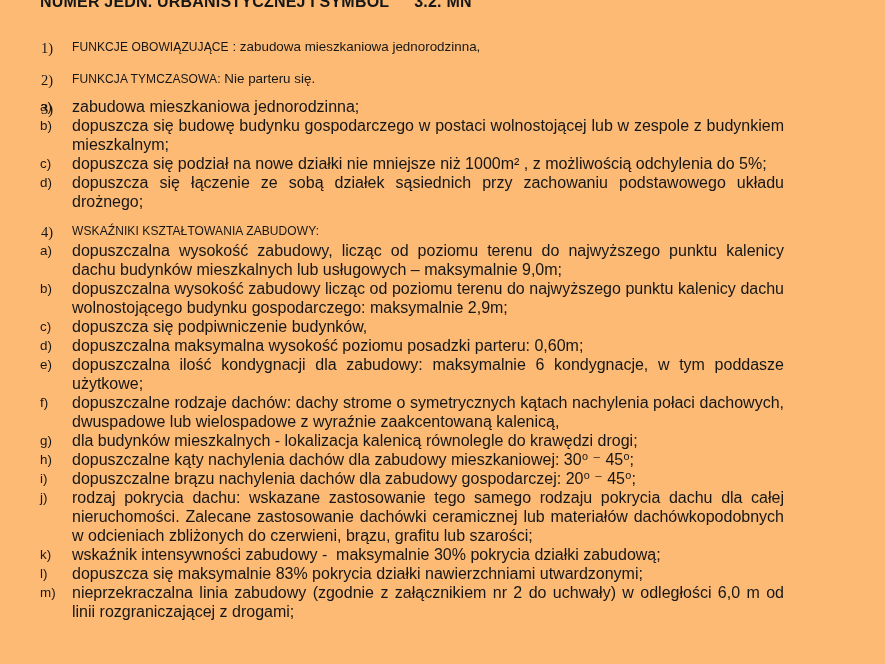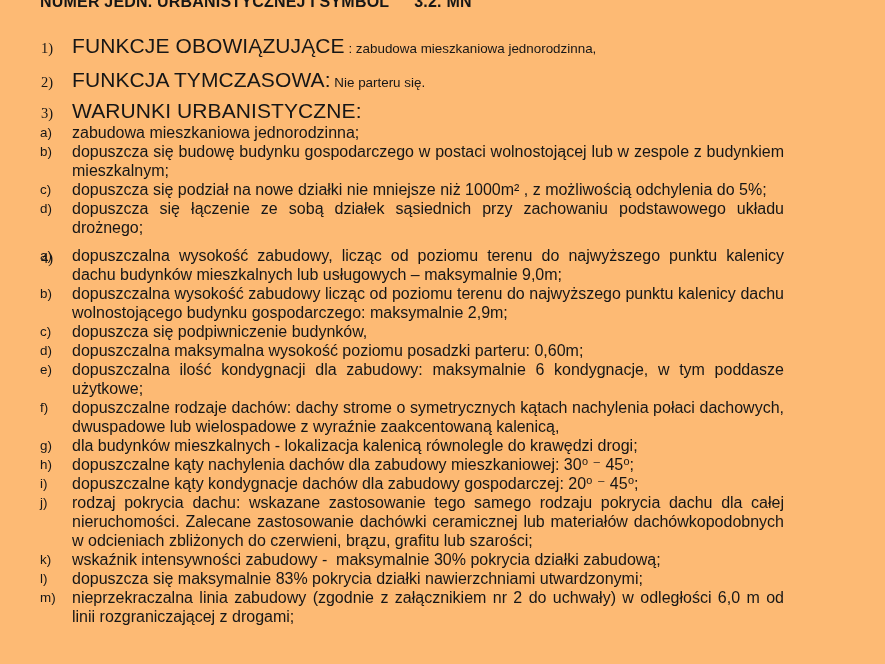--- a/index.html
+++ b/index.html
@@ -24,21 +24,21 @@
   #sections .section:nth-child(1){margin-top:24px;}
   #sections .section:nth-child(2){margin-top:11px;}
   #sections .section:nth-child(3){margin-top:8px;}
   #sections .section:nth-child(4){margin-top:9px;}
   .head-line{position:relative;padding-left:32px;line-height:20px;}
   .num-marker{
     position:absolute;left:1px;top:2px;
     font-family:"Liberation Serif","DejaVu Serif",serif;
     font-size:14.5px;
   }
-  .section-title{font-size:21px;letter-spacing:.1px;}
+  .section-title{font-size:12px;letter-spacing:.1px;}
   .body-text{font-size:13.4px;}
   .sub{position:relative;padding-left:32px;line-height:19px;}
   .sub-marker{position:absolute;left:0;top:0;font-size:13.4px;}
   .sub-text{font-size:16px;white-space:pre-wrap;display:block;}
   .justify .sub-text{text-align:justify;text-align-last:left;}
 </style>
 </head>
 <body>
 
 <div class="doc">
@@ -46,40 +46,40 @@
     <span>NUMER JEDN. URBANISTYCZNEJ I SYMBOL</span><span class="header-symbol">3.2. MN</span>
   </div>
   <div id="sections">
       <div class="section">
         <div class="head-line"><span class="num-marker">1)</span><span class="section-title">FUNKCJE OBOWIĄZUJĄCE</span><span class="body-text"> : </span><span class="body-text">zabudowa mieszkaniowa jednorodzinna,</span></div>
       </div>
       <div class="section">
         <div class="head-line"><span class="num-marker">2)</span><span class="section-title">FUNKCJA TYMCZASOWA:</span><span class="body-text"> </span><span class="body-text">Nie parteru się.</span></div>
       </div>
       <div class="section">
-        <div class="head-line"><span class="num-marker">3)</span><span class="section-title">WARUNKI URBANISTYCZNE:</span></div>
+        <div class="head-line"><span class="num-marker">3)</span></div>
         <div class="sub">
           <span class="sub-marker">a)</span>
           <span class="sub-text">zabudowa mieszkaniowa jednorodzinna;</span>
         </div>
         <div class="sub justify">
           <span class="sub-marker">b)</span>
           <span class="sub-text">dopuszcza się budowę budynku gospodarczego w postaci wolnostojącej lub w zespole z budynkiem mieszkalnym;</span>
         </div>
         <div class="sub justify">
           <span class="sub-marker">c)</span>
           <span class="sub-text">dopuszcza się podział na nowe działki nie mniejsze niż 1000m² , z możliwością odchylenia do 5%;</span>
         </div>
         <div class="sub justify">
           <span class="sub-marker">d)</span>
           <span class="sub-text">dopuszcza się łączenie ze sobą działek sąsiednich przy zachowaniu podstawowego układu drożnego;</span>
         </div>
       </div>
       <div class="section">
-        <div class="head-line"><span class="num-marker">4)</span></div>
+        <div class="head-line"><span class="num-marker">4)</span><span class="section-title">WSKAŹNIKI KSZTAŁTOWANIA ZABUDOWY:</span></div>
         <div class="sub justify">
           <span class="sub-marker">a)</span>
           <span class="sub-text">dopuszczalna wysokość zabudowy, licząc od poziomu terenu do najwyższego punktu kalenicy dachu budynków mieszkalnych lub usługowych – maksymalnie 9,0m;</span>
         </div>
         <div class="sub justify">
           <span class="sub-marker">b)</span>
           <span class="sub-text">dopuszczalna wysokość zabudowy licząc od poziomu terenu do najwyższego punktu kalenicy dachu wolnostojącego budynku gospodarczego: maksymalnie 2,9m;</span>
         </div>
         <div class="sub">
           <span class="sub-marker">c)</span>
@@ -100,21 +100,21 @@
         <div class="sub">
           <span class="sub-marker">g)</span>
           <span class="sub-text">dla budynków mieszkalnych - lokalizacja kalenicą równolegle do krawędzi drogi;</span>
         </div>
         <div class="sub">
           <span class="sub-marker">h)</span>
           <span class="sub-text">dopuszczalne kąty nachylenia dachów dla zabudowy mieszkaniowej: 30⁰ ⁻ 45⁰;</span>
         </div>
         <div class="sub">
           <span class="sub-marker">i)</span>
-          <span class="sub-text">dopuszczalne kąty kondygnacje dachów dla zabudowy gospodarczej: 20⁰ ⁻ 45⁰;</span>
+          <span class="sub-text">dopuszczalne brązu nachylenia dachów dla zabudowy gospodarczej: 20⁰ ⁻ 45⁰;</span>
         </div>
         <div class="sub justify">
           <span class="sub-marker">j)</span>
           <span class="sub-text">rodzaj pokrycia dachu: wskazane zastosowanie tego samego rodzaju pokrycia dachu dla całej nieruchomości. Zalecane zastosowanie dachówki ceramicznej lub materiałów dachówkopodobnych w odcieniach zbliżonych do czerwieni, brązu, grafitu lub szarości;</span>
         </div>
         <div class="sub">
           <span class="sub-marker">k)</span>
           <span class="sub-text">wskaźnik intensywności zabudowy -  maksymalnie 30% pokrycia działki zabudową;</span>
         </div>
         <div class="sub">

